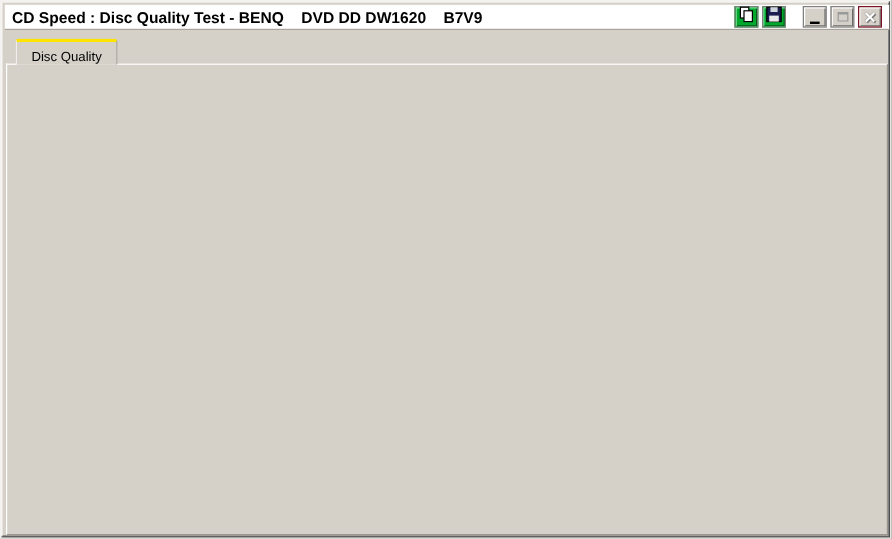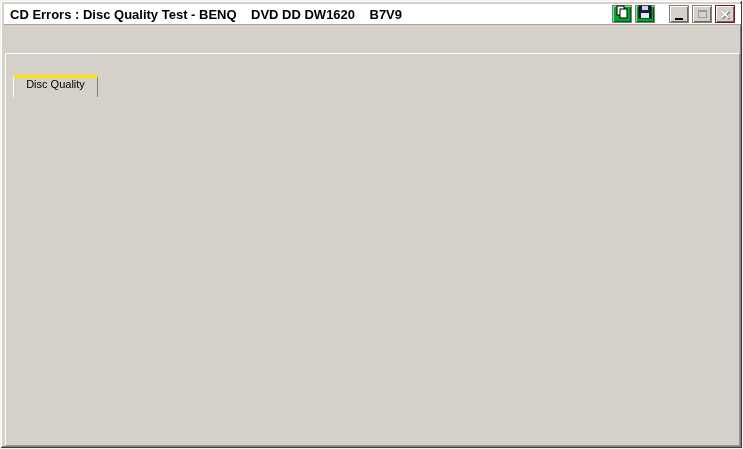--- a/index.html
+++ b/index.html
@@ -28,21 +28,21 @@
   .tb-sp{width:8px;}
   .tb-close{border:1px solid #7a1424;}
   .glyph-min{display:block;width:8px;height:2px;background:#000;margin-top:9px;}
   .glyph-max{display:block;width:9px;height:8px;border:1px solid #9a9a9a;border-top:2px solid #9a9a9a;}
   .glyph-x{font-size:13px;font-weight:bold;color:#fff;text-shadow:0 0 1px #555,1px 1px 0 #777;line-height:1;}
   
   .tab{
     position:absolute;left:12px;top:31px;width:85px;height:22px;
     background:#d5d1c9;border-left:1px solid #fff;border-right:1px solid #808080;
     border-top:3px solid #ffe400;border-top-left-radius:3px;border-top-right-radius:3px;
-    display:flex;align-items:flex-start;justify-content:center;font-size:11px;color:#000;z-index:3;margin-top:43px;
+    display:flex;align-items:flex-end;justify-content:center;font-size:11px;color:#000;z-index:3;
   }
   .main-panel{
     position:absolute;left:4px;top:52px;width:735px;height:393px;
     background:#d5d1c9;border-top:1px solid #fff;border-left:1px solid #fff;
     border-right:1px solid #9a968e;border-bottom:1px solid #9a968e;z-index:1;
   }
   
   .chart-title{position:absolute;left:57px;top:55px;width:473px;text-align:right;font-size:11px;color:#000;}
   .plot{position:absolute;background:#000;border:1px solid #0000b8;}
   #chart1{left:57px;top:70px;width:473px;height:130px;}
@@ -107,21 +107,21 @@
   .cb{width:13px;height:13px;background:#fff;border:1px solid #2a6a5a;position:relative;flex:0 0 13px;}
   .cb:not(.on){background:linear-gradient(135deg,#e8e8e4,#fdfdfc);}
   .cb.on::after{content:"✔";position:absolute;left:1px;top:-2px;font-size:11px;font-weight:bold;color:#13a813;}
 </style>
 </head>
 <body>
 
 <div class="window">
 
   <div class="titlebar">
-    <span class="title-text pre">CD Errors : Disc Quality Test - BENQ    DVD DD DW1620    B7V9</span>
+    <span class="title-text pre">CD Speed : Disc Quality Test - BENQ    DVD DD DW1620    B7V9</span>
     <div class="tb-btns">
       <div class="tb-btn tb-green">
         <span>
           <svg width="14" height="14" viewBox="0 0 14 14">
               <rect x="2" y="1" width="7" height="9" fill="#fff" stroke="#000"></rect>
               <rect x="5" y="4" width="7" height="9" fill="#fff" stroke="#000"></rect>
             </svg>
         </span>
       </div>
       <div class="tb-btn tb-green">

